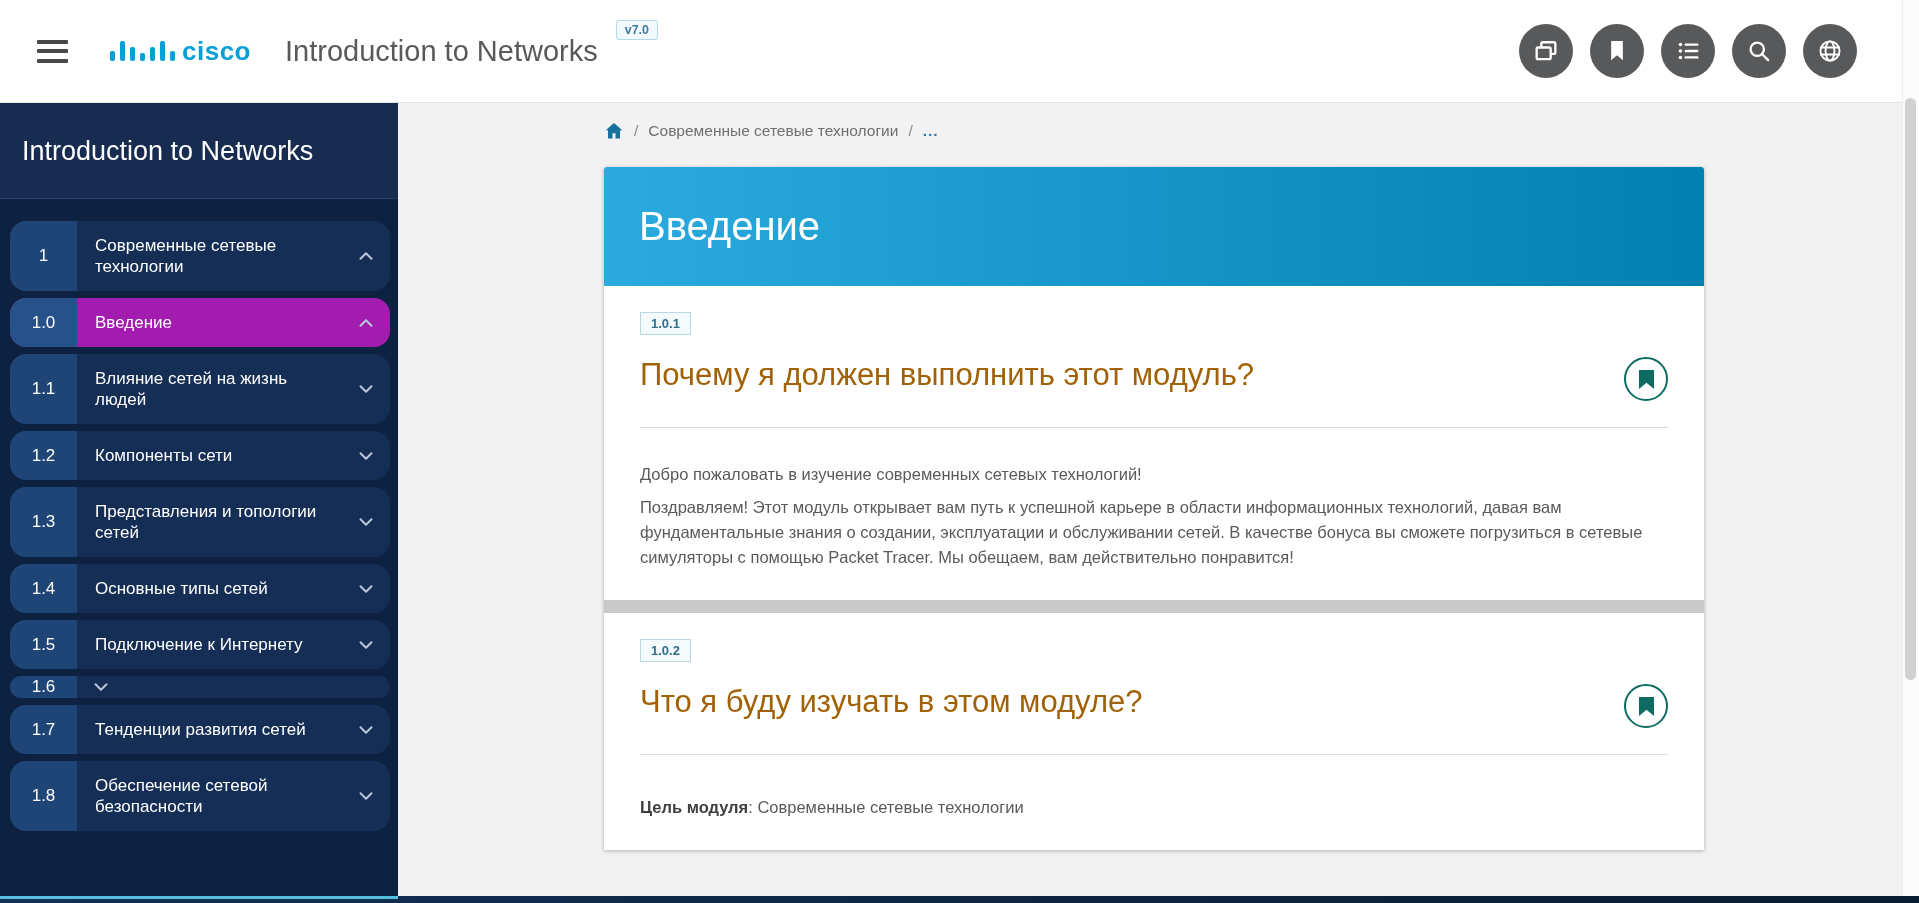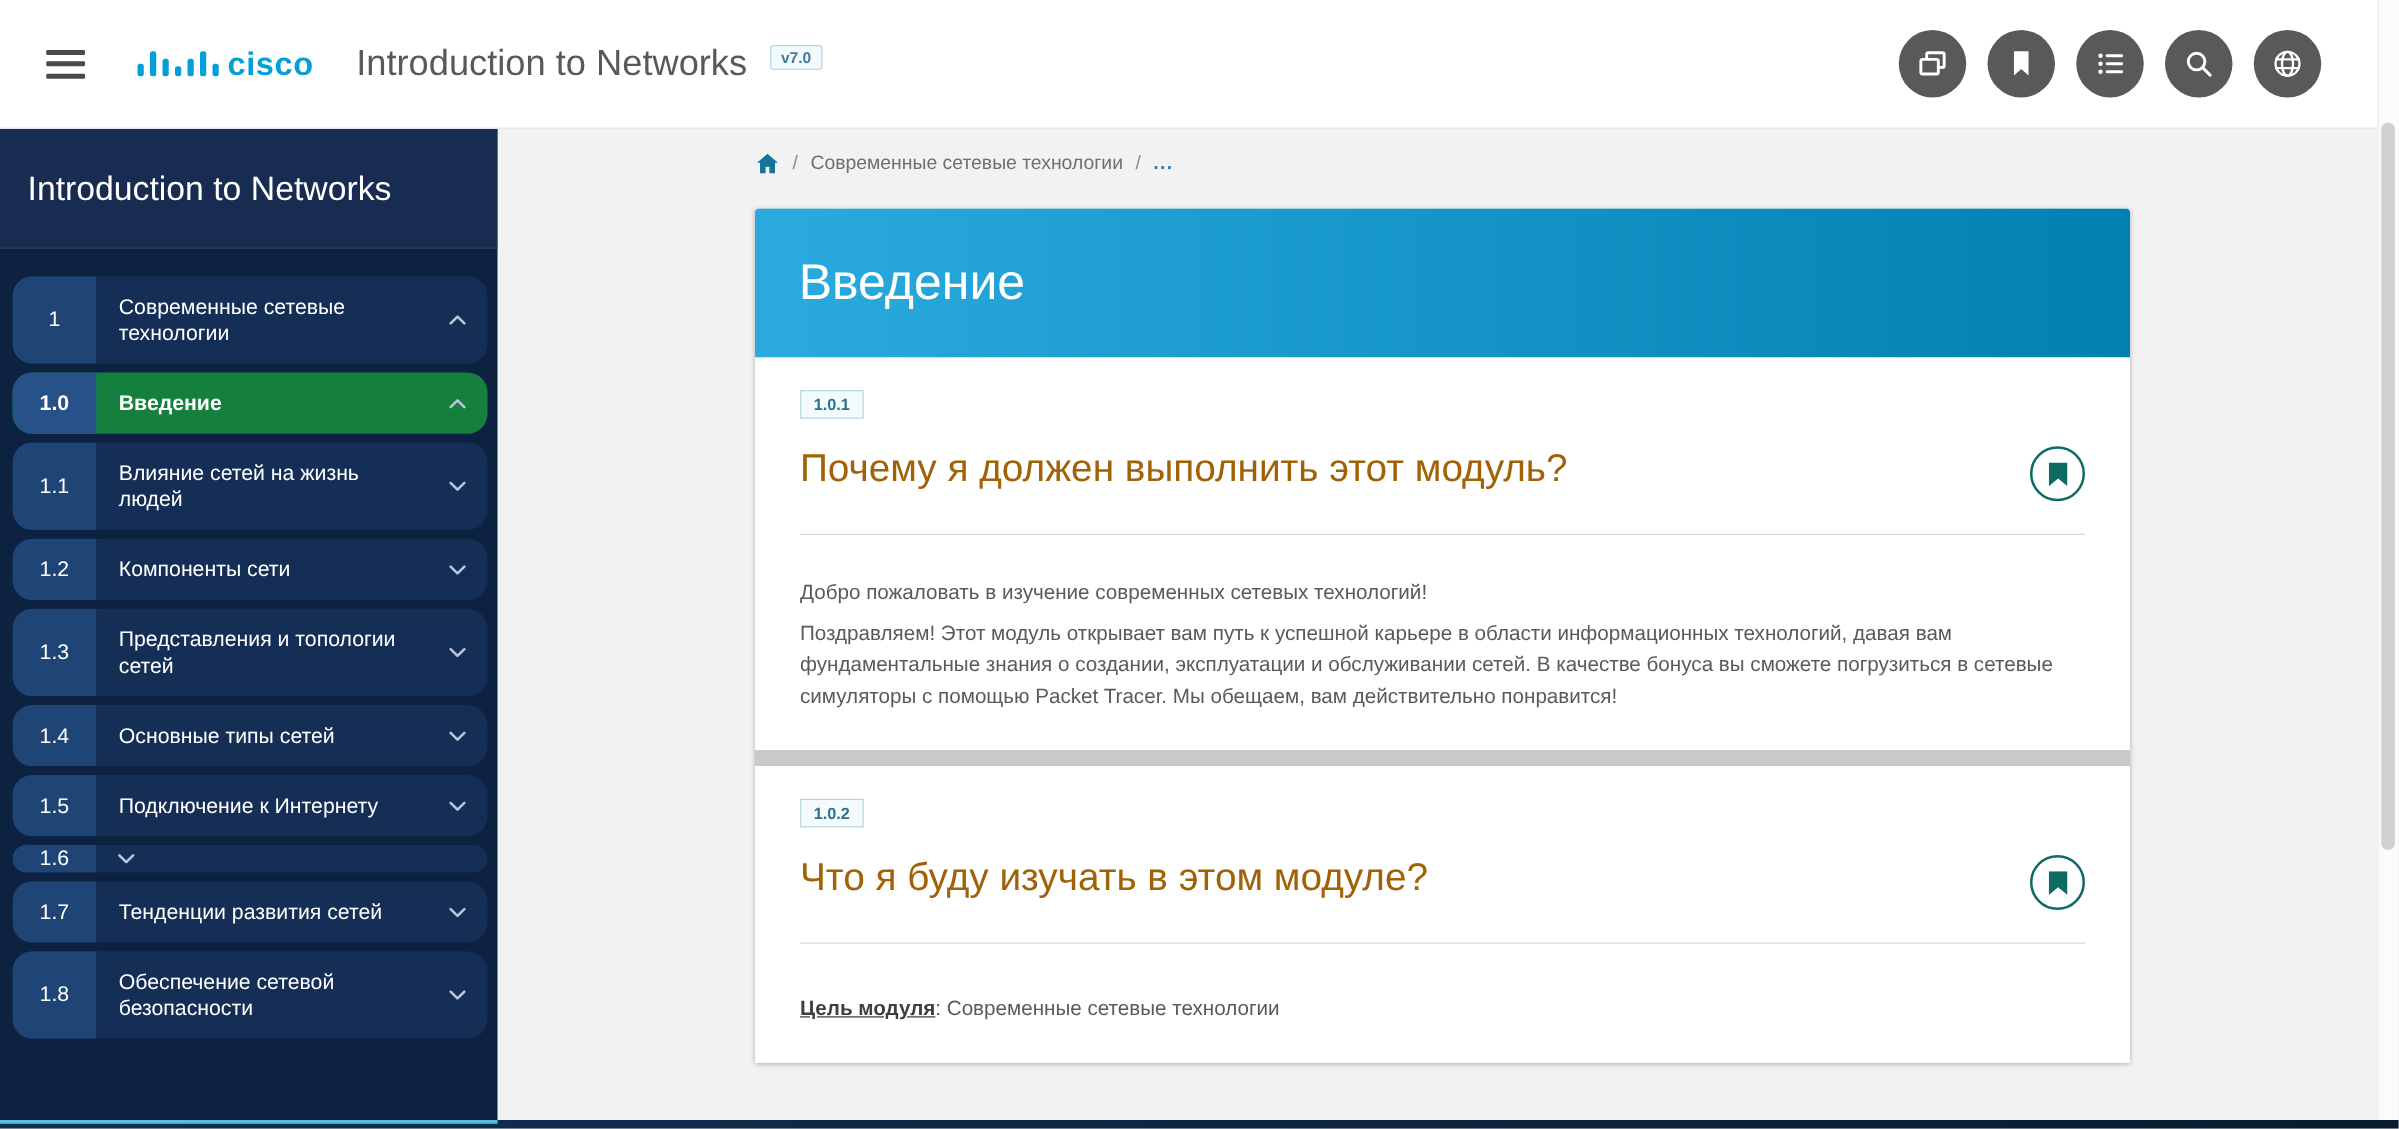--- a/index.html
+++ b/index.html
@@ -7,21 +7,21 @@
   body { font-family:"Liberation Sans", sans-serif; background:#f2f2f2; position:relative; }
 
   
   .header { position:absolute; top:0; left:0; right:0; height:103px; background:#fff;
             border-bottom:1px solid #e4e4e4; display:flex; align-items:center; z-index:5; }
   .hamburger { margin-left:37px; width:31px; cursor:pointer; }
   .hamburger span { display:block; height:4px; background:#4a4a4a; margin:5.5px 0; border-radius:1px; }
   .cisco-logo { margin-left:40px; display:flex; flex-direction:row; align-items:center; }
   .cisco-word { color:#049fd9; font-weight:700; font-size:26px; letter-spacing:.5px; line-height:.95; }
   .app-title { margin-left:34px; font-size:29px; color:#595959; font-weight:400; }
-  .version-badge { margin-left:18px; align-self:flex-start; margin-top:36px; font-size:12.5px; font-weight:700;
+  .version-badge { margin-left:18px; align-self:flex-start; margin-top:20px; font-size:12.5px; font-weight:700;
                    color:#3f7d9c; background:#f2fafd; border:1px solid #b4d8e8; border-radius:3px; padding:2px 8px; }
   .header-icons { margin-left:auto; margin-right:62px; display:flex; gap:17px; }
   .icon-btn { width:54px; height:54px; border-radius:50%; background:#58595b; display:flex;
               align-items:center; justify-content:center; cursor:pointer; }
   .icon-btn svg { width:28px; height:28px; stroke:#fff; fill:none; stroke-width:2; stroke-linecap:round; stroke-linejoin:round; }
 
   
   .sidebar { position:absolute; left:0; top:103px; width:398px; bottom:7px; background:#0d2240; overflow:hidden; z-index:4; }
   .sidebar-header { background:#172c50; padding:33px 20px 31px 22px; border-bottom:1px solid #2a3f63;
                     color:#fff; font-size:27px; font-weight:400; }
@@ -29,21 +29,21 @@
   .nav-item { display:flex; align-items:stretch; border-radius:16px; overflow:hidden; margin-bottom:7px;
               cursor:pointer; background:#152e56; }
   .nav-item .num { width:67px; flex-shrink:0; background:#1f4577; color:#fff; display:flex;
                    align-items:center; justify-content:center; font-size:17px; }
   .nav-item .lbl { flex:1; color:#fff; font-size:17px; line-height:21px; padding:14px 4px 14px 18px;
                    display:flex; align-items:center; }
   .nav-item .chev { width:48px; display:flex; align-items:center; justify-content:center; }
   .nav-item .chev svg { width:22px; height:22px; stroke:#b9c7d9; fill:none; stroke-width:2.2;
                         stroke-linecap:round; stroke-linejoin:round; }
   .nav-item .chev.down svg { transform:rotate(180deg); }
-  .nav-item.active { background:#15803d;font-weight:bold; }
+  .nav-item.active { background:#a21caf; }
   .nav-item.active .num { background:#265189; }
 
   
   .content { position:absolute; left:398px; top:103px; right:0; bottom:7px; background:#f2f2f2; overflow:hidden; }
   .breadcrumb { margin:18px 0 0 206px; display:flex; align-items:center; gap:10px; font-size:15.5px; color:#6f6f6f; }
   .breadcrumb .home svg { width:20px; height:20px; fill:#15739c; display:block; }
   .breadcrumb .sep { color:#8a8a8a; }
   .breadcrumb .more { color:#2a79b5; font-weight:700; letter-spacing:1px; cursor:pointer; }
   .breadcrumb .crumb { cursor:default; }
 
@@ -58,21 +58,21 @@
   .sec-head { display:flex; justify-content:space-between; align-items:flex-start; margin-top:22px; }
   .sec-head h2 { font-size:31px; color:#a16207; font-weight:400; }
   .bm-btn { width:44px; height:44px; border-radius:50%; border:2px solid #0d6b62; background:#fff;
             display:flex; align-items:center; justify-content:center; flex-shrink:0; margin-left:20px; cursor:pointer; }
   .bm-btn svg { width:15px; height:19px; fill:#0d6b62; }
   hr.rule { border:none; border-top:1px solid #d8d8d8; margin:26px 0 0; }
   hr.rule.light { border-top:1px solid #d4e2df; }
   .section p { font-size:16.5px; color:#5a5a5c; line-height:25px; margin-top:8px; max-width:1012px; }
   .section p.first { margin-top:34px; }
   .section p.lead { margin-top:40px; }
-  .section p b { color:#3f3f41;text-decoration:underline; }
+  .section p b { color:#3f3f41; }
   .divider { height:13px; background:#c9c9c9; }
 
   
   .scroll-track { position:absolute; right:0; top:0; bottom:0; width:17px; background:#fbfbfb;
                   border-left:1px solid #ededed; z-index:7; }
   .scroll-thumb { position:absolute; right:3px; top:98px; width:11px; height:582px; background:#d1d1d1; border-radius:6px; }
   .footer-bar { position:absolute; left:0; right:0; bottom:0; height:7px;
                 background:linear-gradient(90deg,#123055,#081c30); z-index:8; }
   .footer-progress { position:absolute; left:0; top:0; height:2.5px; width:398px; background:#56bfe0; }
 </style>

